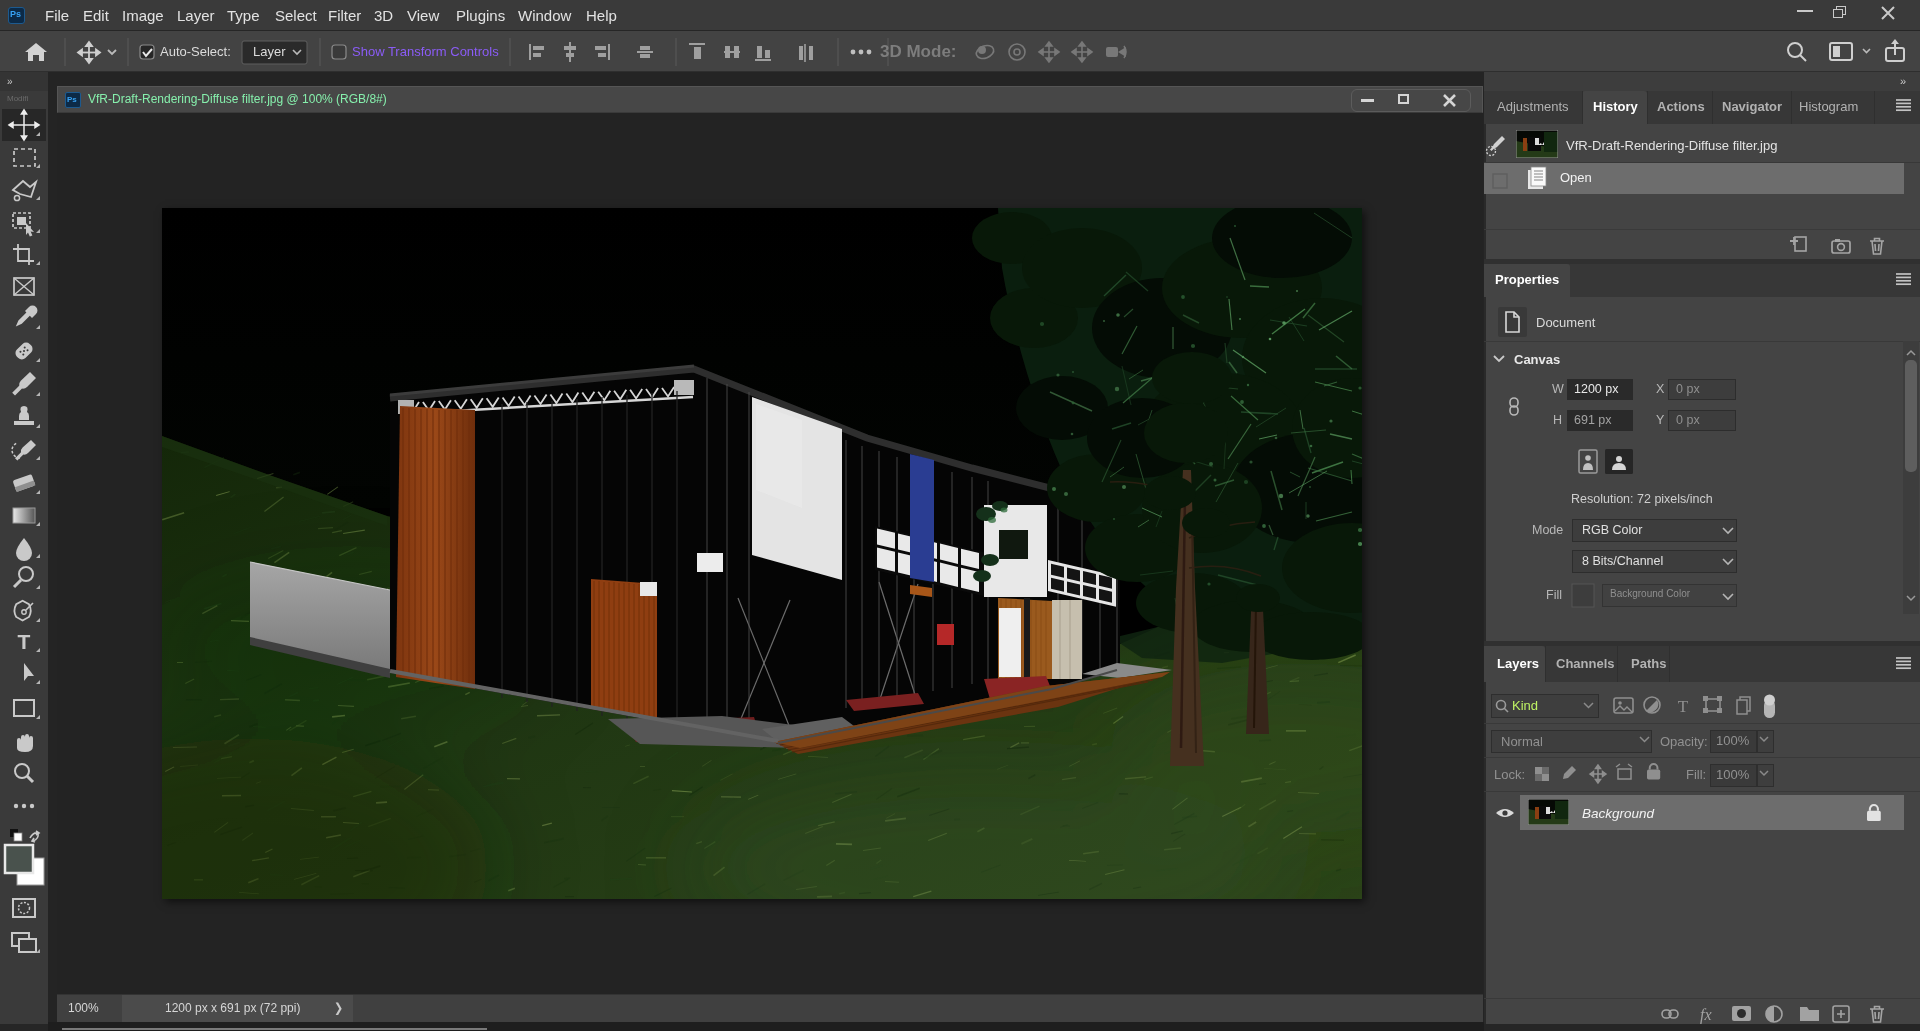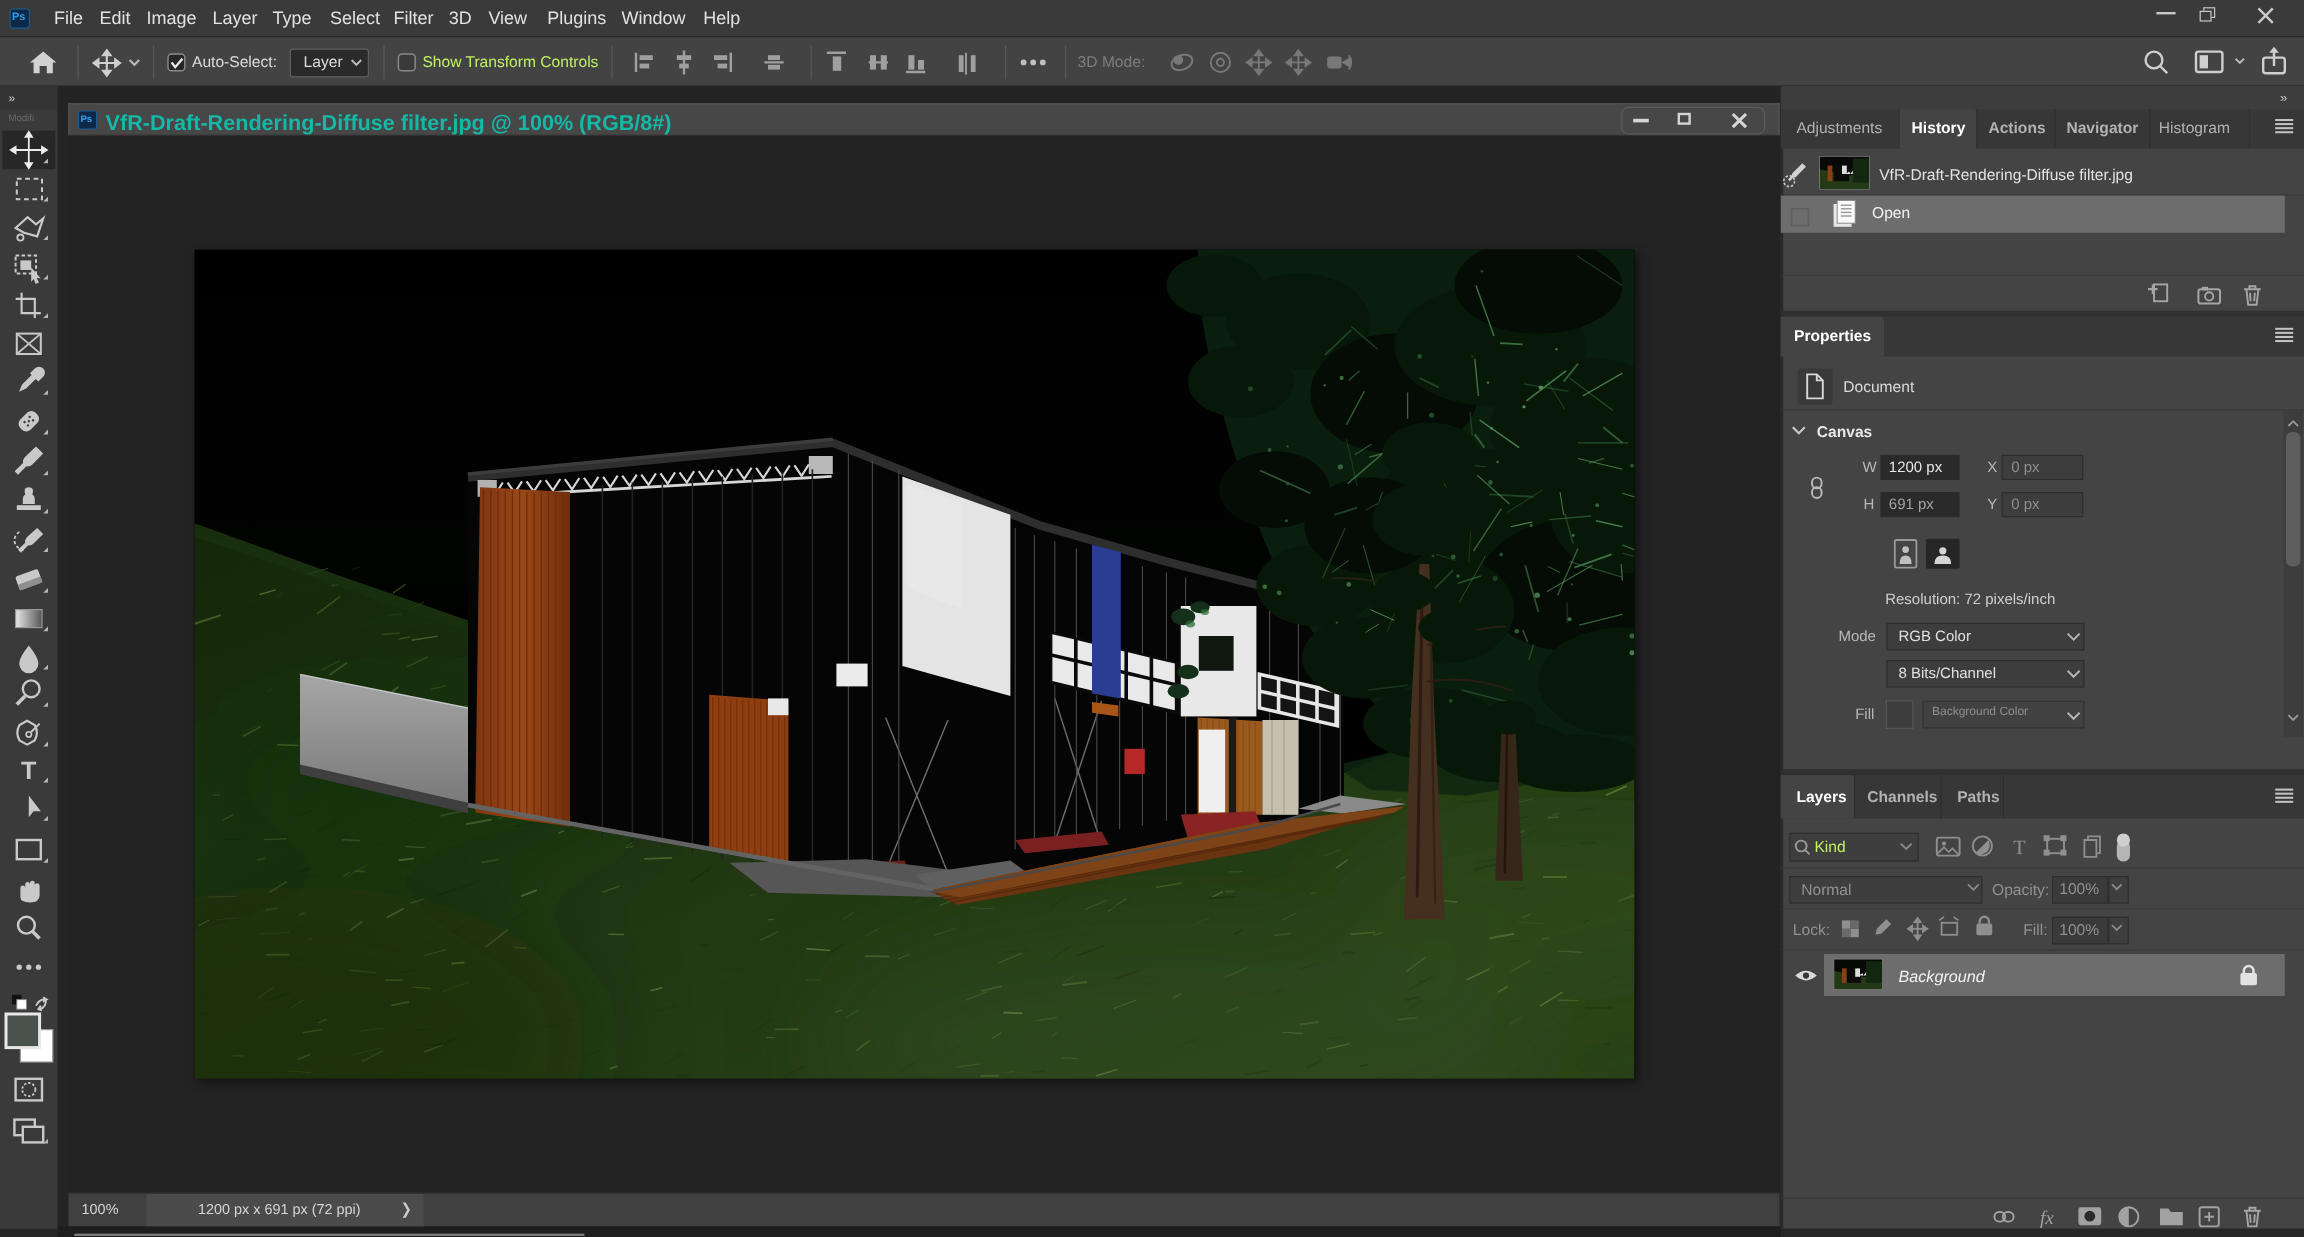--- a/index.html
+++ b/index.html
@@ -115,28 +115,28 @@
     <line x1="1800" y1="55" x2="1806" y2="61" stroke="#cfcfcf" stroke-width="2"></line>
 <rect x="1830" y="43" width="22" height="17" rx="2" fill="none" stroke="#cfcfcf" stroke-width="2"></rect>
     <rect x="1833" y="46" width="7" height="11" fill="#cfcfcf"></rect>
 <path d="M1863 49 l3.5 3.5 l3.5 -3.5" fill="none" stroke="#bababa" stroke-width="1.6"></path>
 <rect x="1886" y="48" width="18" height="13" rx="2" fill="none" stroke="#cfcfcf" stroke-width="2"></rect>
     <line x1="1895" y1="55" x2="1895" y2="41" stroke="#cfcfcf" stroke-width="2"></line>
     <path d="M1895 39 l-4 5 h8 z" fill="#cfcfcf"></path>
   </svg>
 <div class="txt" style="left:160px;top:31px;height:41px;line-height:41px;font-size:13px;color:#dcdcdc">Auto-Select:</div>
 <div class="txt" style="left:253px;top:31px;height:41px;line-height:41px;font-size:13px;color:#dcdcdc">Layer</div>
-<div class="txt" style="left:352px;top:31px;height:41px;line-height:41px;font-size:13px;color:#bef264">Show Transform Controls</div>
-<div class="txt" style="left:898px;top:31px;height:41px;line-height:41px;font-size:13px;color:#7d7d7d;font-weight:normal">3D Mode:</div>
+<div class="txt" style="left:352px;top:31px;height:41px;line-height:41px;font-size:13px;color:#8b5cf6">Show Transform Controls</div>
+<div class="txt" style="left:880px;top:31px;height:41px;line-height:41px;font-size:17px;color:#7d7d7d;font-weight:bold">3D Mode:</div>
 
 <div class="abs" style="left:48px;top:72px;width:1436px;height:952px;background:#242424"></div>
 <div class="abs" style="left:57px;top:86px;width:1426px;height:27px;background:#474747;border:1px solid #555;border-bottom:1px solid #3a3a3a">
  <div class="abs" style="left:7px;top:5px;width:16px;height:16px;background:#0c2a47;border-radius:2px;border:1px solid #1d5a8f"></div>
  <div class="txt" style="left:9px;top:8px;font-size:8px;font-weight:bold;color:#37a2f4">Ps</div>
- <div class="txt" style="left:30px;top:5px;font-size:18px;font-weight:bold;color:#14b8a6">VfR-Draft-Rendering-Diffuse filter.jpg @ 100% (RGB/8#)</div>
+ <div class="txt" style="left:30px;top:5px;font-size:12px;font-weight:normal;color:#86efac">VfR-Draft-Rendering-Diffuse filter.jpg @ 100% (RGB/8#)</div>
  <div class="abs" style="left:1293px;top:2px;width:120px;height:23px;border:1px solid #5c5c5c;border-radius:6px"></div>
  <div class="abs" style="left:1303px;top:12px;width:13px;height:2.5px;background:#d5d5d5"></div>
  <div class="abs" style="left:1340px;top:7px;width:11px;height:10px;border:2.5px solid #d5d5d5"></div>
  <svg class="abs" style="left:1384px;top:6px" width="15" height="15">
       <path d="M2 2 L13 13 M13 2 L2 13" stroke="#d5d5d5" stroke-width="2.6"></path>
     </svg>
 </div>
 <div class="abs" style="left:57px;top:113px;width:1426px;height:881px;background:#232323"></div>
 
 <div class="abs" style="left:162px;top:208px;width:1200px;height:691px;box-shadow:3px 3px 8px rgba(0,0,0,0.55)">

